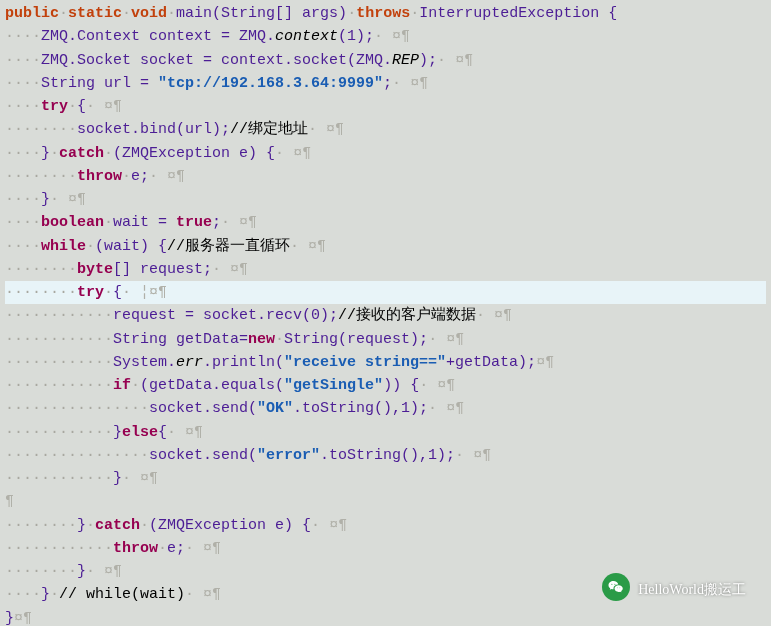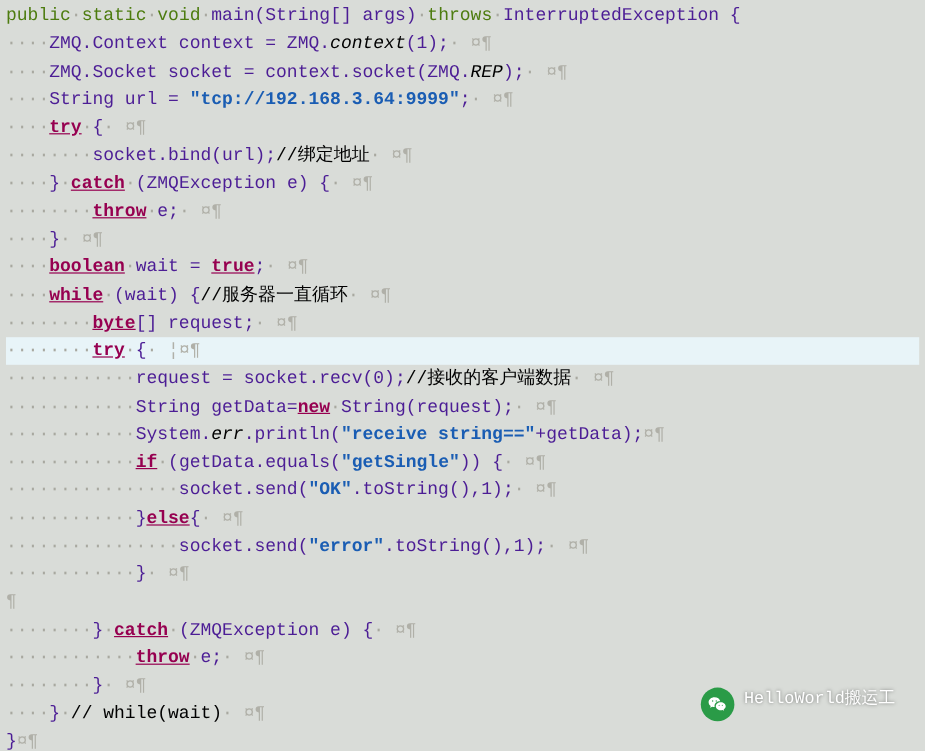--- a/index.html
+++ b/index.html
@@ -17,38 +17,38 @@
       white-space: pre;
       padding: 2px 5px;
     }
     .line {
       position: relative;
     }
     .line.highlight {
       background: #e8f4f8;
     }
     .ws { color: #a8a8a0; }
-    .kw { color: #4d7c0f; font-weight: normal; margin-top: 37px; }
-    .kw2 { color: #960050; font-weight: bold; text-decoration: underline; }
+    .kw { color: #c2410c; font-weight: bold; margin-top: 37px; }
+    .kw2 { color: #960050; font-weight: bold; }
     .ident { color: #4c1d95; }
     .str { color: #1a5db3; font-weight: bold; }
     .comment { color: #000000; }
     .italic { font-style: italic; font-family: Liberation Mono, monospace; }
     .static-member { color: #000; font-style: italic; }
     .marker { color: #b0b0a8; }
     
     .watermark {
       position: absolute;
       bottom: 25px;
       right: 25px;
       display: flex;
-      align-items: flex-start;
+      align-items: flex-end;
       gap: 8px;
       color: #fff;
-      font-family: Liberation Mono, monospace;
+      font-family: Liberation Serif, serif;
       font-size: 14px;
       text-shadow: 0 0 3px rgba(0,0,0,0.5);
     }
     .watermark-icon {
       width: 28px;
       height: 28px;
       border-radius: 50%;
       background: #2a9b47;
       display: flex;
       align-items: center;

